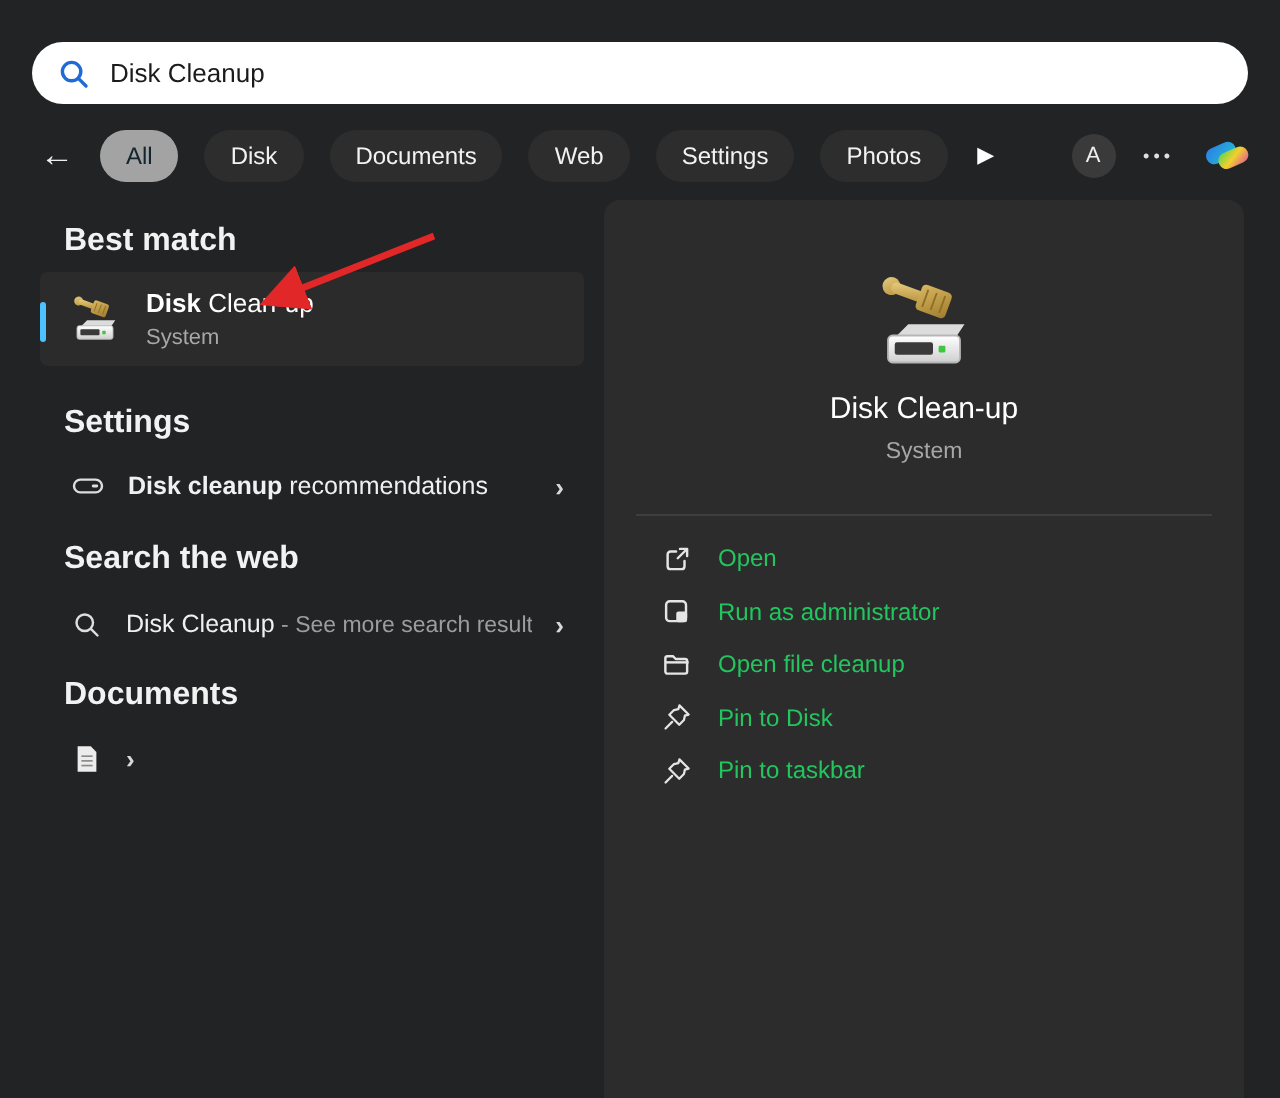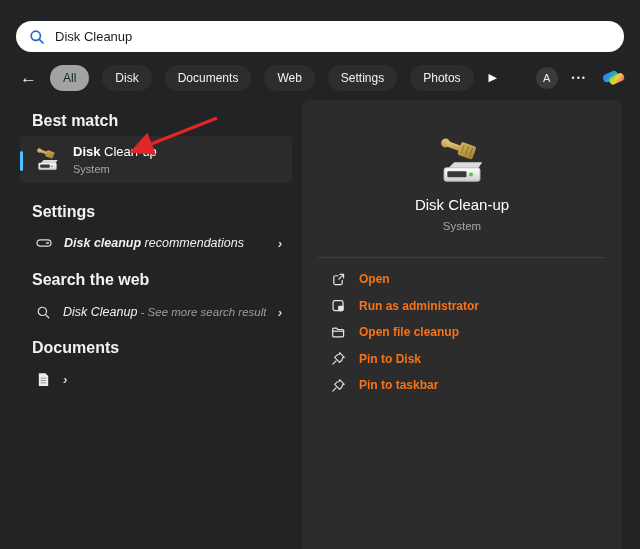--- a/index.html
+++ b/index.html
@@ -53,21 +53,20 @@
     position:absolute; left:0px; top:15px; width:3px; height:20px;
     background:#4cc2ff; border-radius:2px;
   }
   .bm-title { font-size:13px; color:#ffffff; line-height:1.25; }
   .bm-sub { font-size:11px; color:#a7a7a7; margin-top:2px; }
   .b { font-weight:700; }
   .list-row {
     position:absolute; left:20px; width:272px; height:30px;
     display:flex; align-items:center; padding:0 10px 0 16px; gap:12px;
     border-radius:4px;
-    font-style:italic;
   }
   .list-row .label { font-size:12.5px; color:#f0f0f0; flex:1; white-space:nowrap; overflow:hidden; }
   .list-row .dim { color:#9d9d9d; font-size:11.5px; }
   .chev { color:#d8d8d8; font-size:13px; font-weight:700; }
   
   .panel {
     position:absolute; left:302px; top:100px; width:320px; height:449px;
     background:#2c2c2d; border-radius:8px 8px 0 0;
   }
   .panel .bigicon { position:absolute; left:50%; top:34px; transform:translateX(-50%); }
@@ -79,21 +78,21 @@
     position:absolute; top:120px; width:100%; text-align:center;
     font-size:11.5px; color:#a7a7a7;
   }
   .panel .divider {
     position:absolute; left:16px; right:16px; top:157px; height:1px; background:#3e3e3e;
   }
   .actions { position:absolute; left:0; top:166px; width:100%; }
   .action-row {
     height:26.5px; display:flex; align-items:center; gap:13px; padding-left:29px;
   }
-  .action-row .alabel { font-size:12px; color:#f97316;font-weight:bold; }
+  .action-row .alabel { font-size:12px; color:#22c55e; }
   .aicon { width:15px; height:15px; flex:0 0 15px; }
   
   .annotation { position:absolute; left:0; top:0; pointer-events:none; }
 </style>
 </head>
 <body>
 
 <svg width="0" height="0" style="position:absolute">
   <defs>
     <linearGradient id="gold" x1="0" y1="0" x2="1" y2="1">

